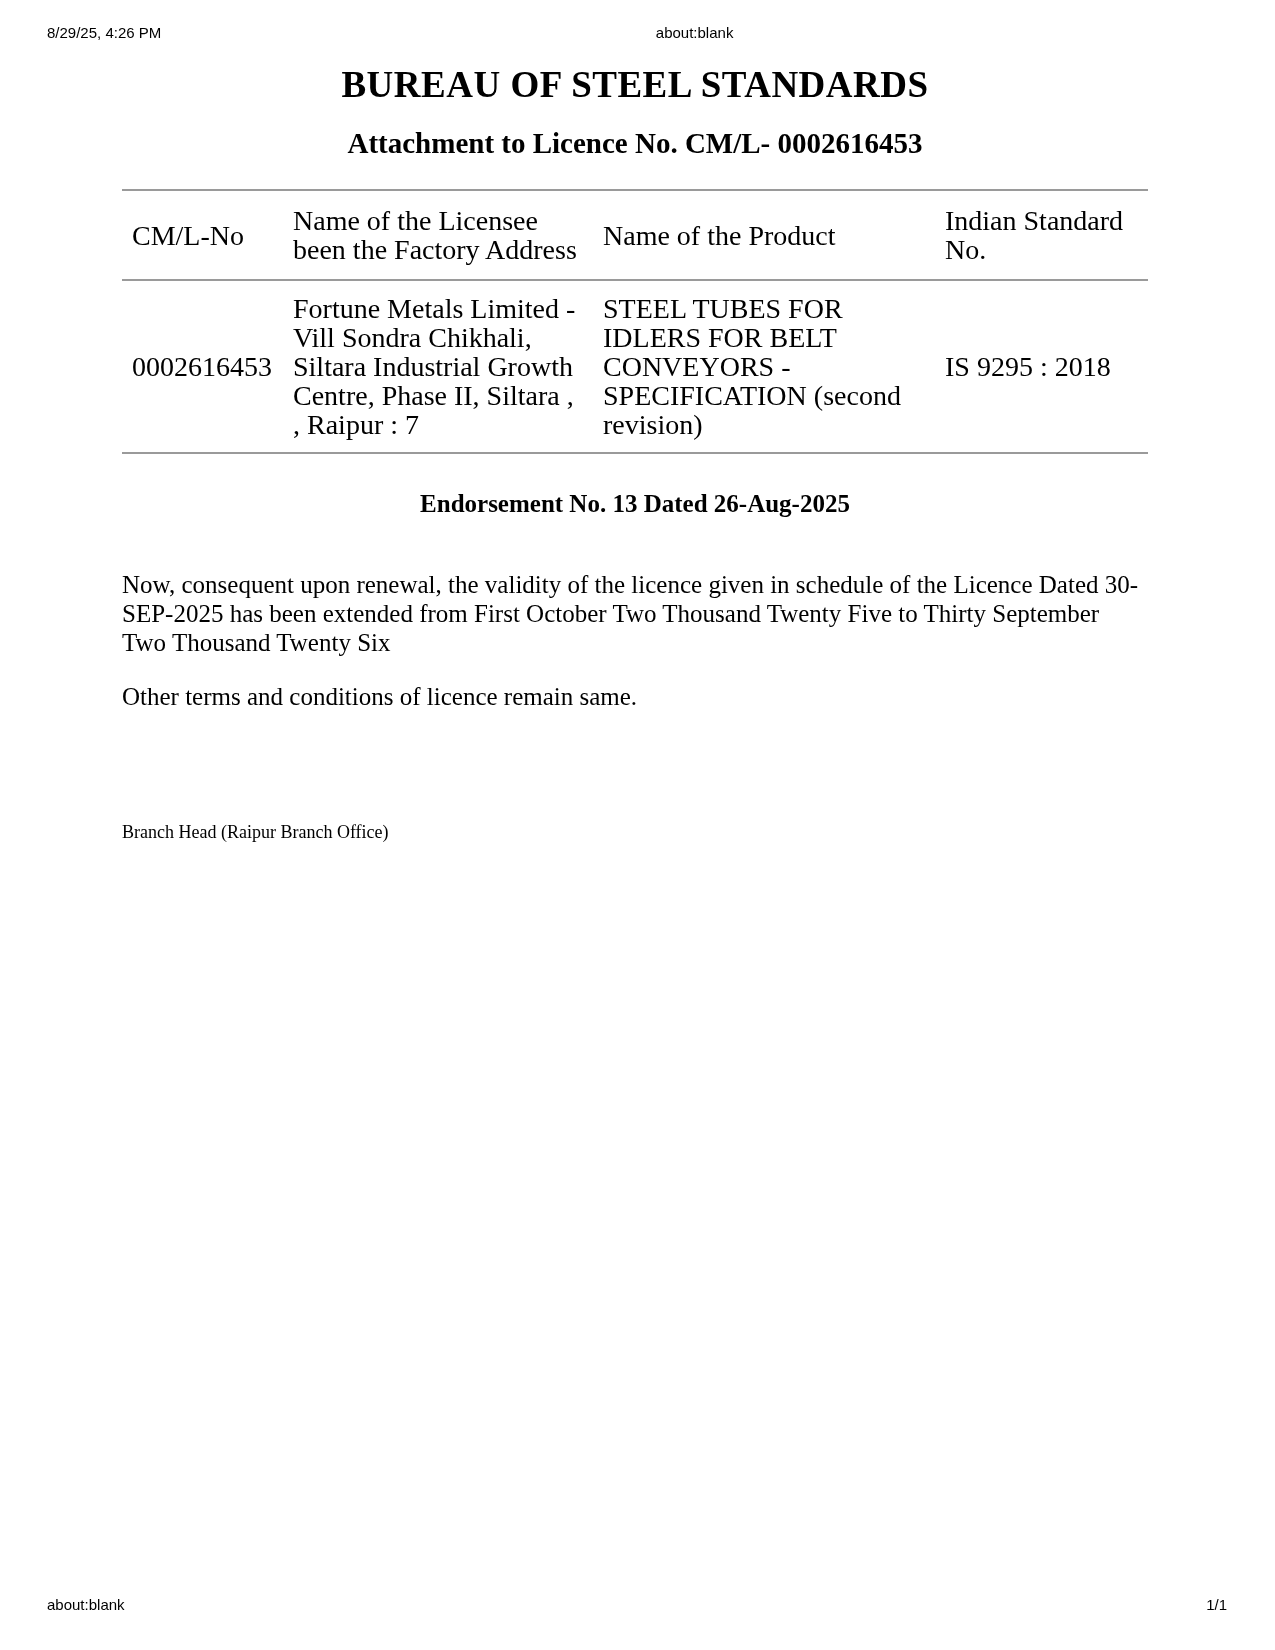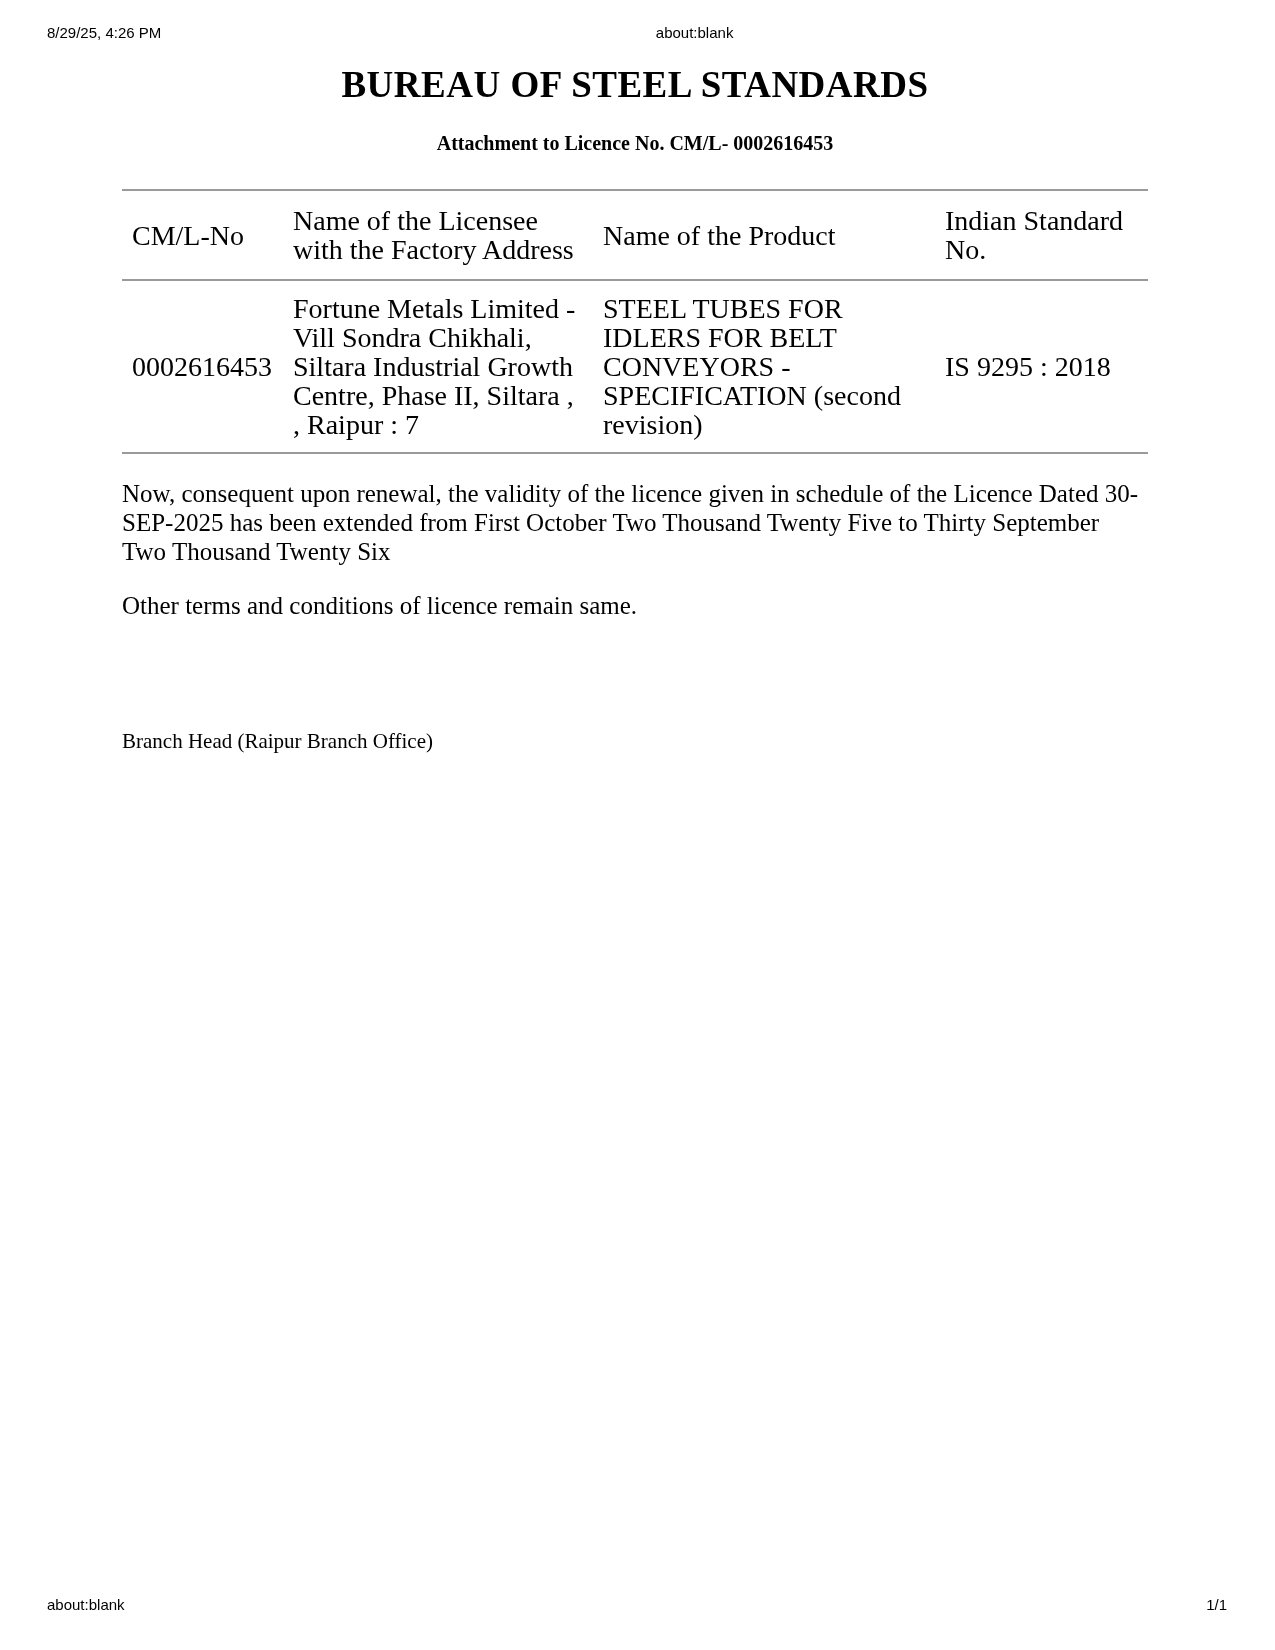--- a/index.html
+++ b/index.html
@@ -54,21 +54,21 @@
     margin: 64px 0 0 0;
     text-align: center;
     font-size: 37px;
     line-height: 42px;
     font-weight: bold;
     letter-spacing: 0.5px;
   }
   .attachment-line {
     margin: 23px 0 0 0;
     text-align: center;
-    font-size: 20px;
+    font-size: 29px;
     line-height: 29px;
     font-weight: bold;
   }
   table.licence-table {
     width: 1026px;
     margin-top: 31px;
     border-collapse: collapse;
     table-layout: fixed;
     font-size: 28px;
     line-height: 29px;
@@ -102,21 +102,21 @@
     line-height: 29px;
     font-weight: bold;
   }
   p.body-para {
     margin: 25px 0 0 0;
     font-size: 25px;
     line-height: 29px;
   }
   .signature {
     margin: 107px 0 0 0;
-    font-size: 21px;
+    font-size: 18px;
     line-height: 29px;
   }
 </style>
 </head>
 <body>
 
 <div class="page">
 
   <div class="print-header">
     <span>8/29/25, 4:26 PM</span>
@@ -132,35 +132,36 @@
     <table class="licence-table">
       <colgroup>
         <col class="col-cml">
         <col class="col-name">
         <col class="col-prod">
         <col class="col-is">
       </colgroup>
       <thead>
         <tr>
           <th>CM/L-No</th>
-          <th>Name of the Licensee with the Factory Address</th>
+          <th>Name of the Licensee been the Factory Address</th>
           <th>Name of the Product</th>
           <th>Indian Standard No.</th>
         </tr>
       </thead>
       <tbody>
         <tr>
           <td>0002616453</td>
           <td>Fortune Metals Limited -Vill Sondra Chikhali, Siltara Industrial Growth Centre, Phase II, Siltara , , Raipur : 7</td>
           <td>STEEL TUBES FOR IDLERS FOR BELT CONVEYORS - SPECIFICATION (second revision)</td>
           <td>IS 9295 : 2018</td>
         </tr>
       </tbody>
     </table>
 
+    <div class="endorsement-heading">Endorsement No. 13 Dated 26-Aug-2025</div>
 
     <p class="body-para">Now, consequent upon renewal, the validity of the licence given in schedule of the Licence Dated 30-SEP-2025 has been extended from First October Two Thousand Twenty Five to Thirty September Two Thousand Twenty Six</p>
     <p class="body-para">Other terms and conditions of licence remain same.</p>
 
     <div class="signature">Branch Head (Raipur Branch Office)</div>
 
   </div>
 
   <div class="print-footer">
     <span>about:blank</span>

